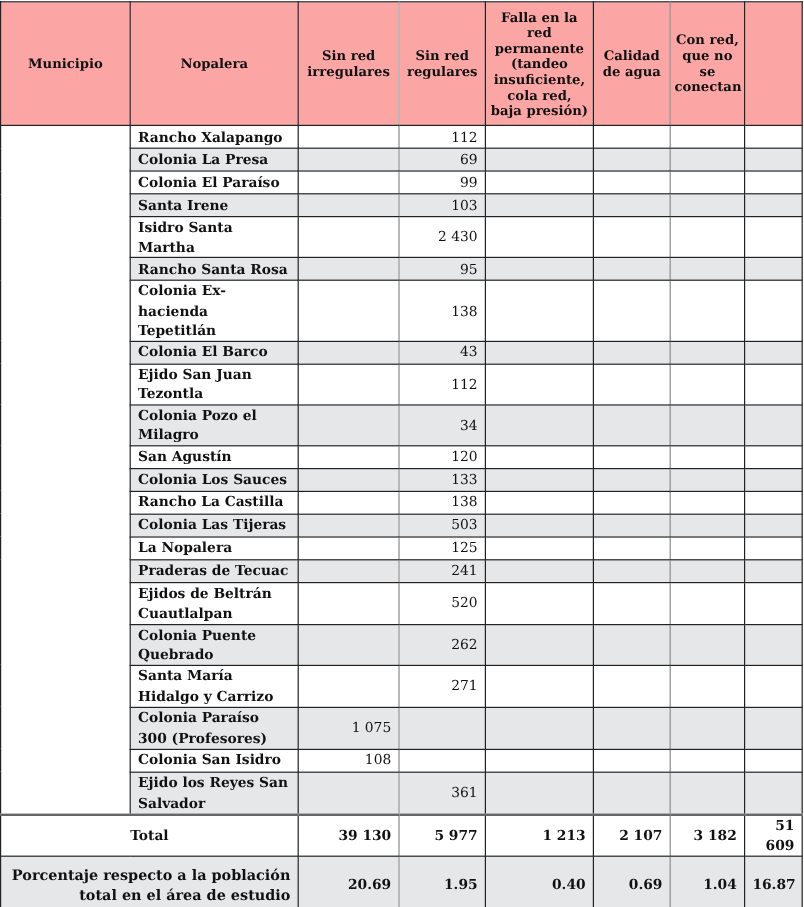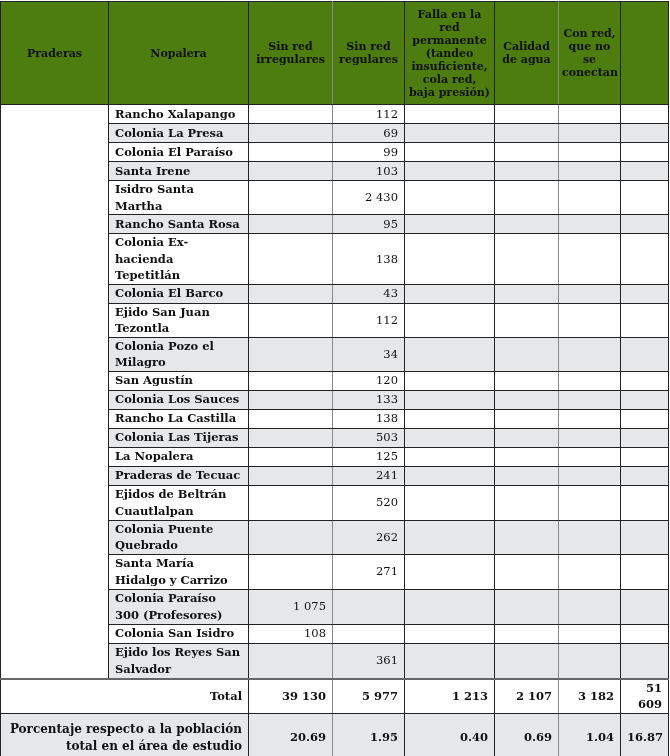--- a/index.html
+++ b/index.html
@@ -22,57 +22,57 @@
   col.c6 { width: 62px; }
   col.c7 { width: 48px; }
   td, th {
     border: 1px solid #222222;
     padding: 0 6px;
     line-height: 16.5px;
     vertical-align: middle;
     overflow: hidden;
   }
   th {
-    background: #4d7c0f;
+    background: #fca5a5;
     font-weight: bold;
     text-align: center;
     font-size: 11px;
     line-height: 13px;
     padding: 0 3px;
     height: 102px;
   }
   .gline { border-left-color: #8a8a8a; border-right-color: #8a8a8a; margin-left: 32px; }
   tr.row td { height: 18px; }
   tr.row.tall td { height: 34px; }
   tr.row.shaded td.cell { background: #e6e7e9; }
   td.num { text-align: right; }
   td.loc { text-align: left; font-weight: bold; }
   td.muni { background: #ffffff; border-bottom: none; }
   tr.total td { height: 22px; font-weight: bold; text-align: right; border-top: 2px solid #666; }
-  tr.total td.label { text-align: right; }
+  tr.total td.label { text-align: center; }
   tr.pct td { height: 48px; font-weight: bold; text-align: right; background: #e6e7e9; border-bottom: 2px solid #666; }
   tr.pct td.label { text-align: right; line-height: 17px; font-size: 12px; margin-top: 42px; }
 </style>
 </head>
 <body>
 
 <table>
   <colgroup>
     <col class="c0">
       <col class="c1">
       <col class="c2">
       <col class="c3">
       <col class="c4">
       <col class="c5">
       <col class="c6">
       <col class="c7">
   </colgroup>
   <thead>
     <tr>
-      <th>Praderas</th>
+      <th>Municipio</th>
       <th>Nopalera</th>
       <th class="gline">Sin red irregulares</th>
       <th>Sin red regulares</th>
       <th>Falla en la red permanente (tandeo insuficiente, cola red, baja presión)</th>
       <th class="gline">Calidad de agua</th>
       <th>Con red, que no se conectan</th>
       <th></th>
     </tr>
   </thead>
   <tbody id="body-rows">

